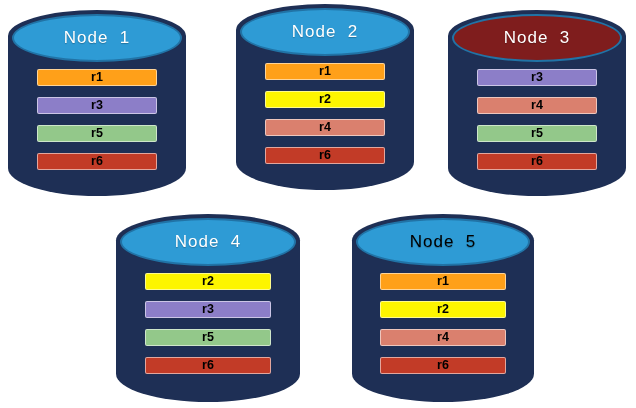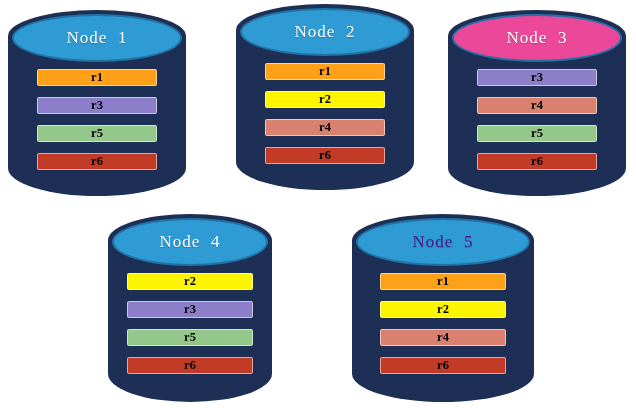--- a/index.html
+++ b/index.html
@@ -10,21 +10,20 @@
   }
   .canvas {
     position: relative;
     width: 636px;
     height: 408px;
     background: #ffffff;
     overflow: hidden;
   }
   .node {
     position: absolute;
-    font-family: Liberation Serif, serif;
   }
   .cyl-body {
     position: absolute;
     inset: 0;
     background: #1E2F55;
     border-radius: 50% 50% 50% 50% / 14% 14% 15% 15%;
   }
   .cyl-top {
     position: absolute;
     top: 4px;
@@ -69,21 +68,21 @@
   .bar-label {
     color: #000000;
     font-weight: bold;
     font-size: 12.5px;
     line-height: 1;
   }
   
   .pos-1 { left: 8px;   top: 10px;  width: 178px; height: 186px; }
   .pos-2 { left: 236px; top: 4px;  width: 178px; height: 186px; }
   .pos-3 { left: 448px; top: 10px;  width: 178px; height: 186px; }
-  .pos-4 { left: 108px; top: 214px; width: 164px; height: 188px; }
+  .pos-4 { left: 116px; top: 214px; width: 184px; height: 188px; }
   .pos-5 { left: 352px; top: 214px; width: 182px; height: 188px; }
   .pos-4 .bar, .pos-5 .bar { width: 126px; }
 </style>
 </head>
 <body>
 
 <div class="canvas">
 
 <div class="node pos-1">
     <div class="cyl-body" style="background: rgb(30, 47, 85);"></div>
@@ -120,21 +119,21 @@
         <div class="bar" style="background: rgb(218, 128, 110);">
     <span class="bar-label" style="color: rgb(0, 0, 0);">r4</span>
   </div>
         <div class="bar" style="background: rgb(194, 59, 39);">
     <span class="bar-label" style="color: rgb(0, 0, 0);">r6</span>
   </div>
       </div>
   </div>
     <div class="node pos-3">
     <div class="cyl-body" style="background: rgb(30, 47, 85);"></div>
-    <div class="cyl-top" style="background: #ec4899; border-color: rgb(33, 115, 166);">
+    <div class="cyl-top" style="background: #7f1d1d; border-color: rgb(33, 115, 166);">
       <span class="node-title" style="color: rgb(255, 255, 255);">Node  3</span>
     </div>
     <div class="bars">
         <div class="bar" style="background: rgb(140, 126, 200);">
     <span class="bar-label" style="color: rgb(0, 0, 0);">r3</span>
   </div>
         <div class="bar" style="background: rgb(218, 128, 110);">
     <span class="bar-label" style="color: rgb(0, 0, 0);">r4</span>
   </div>
         <div class="bar" style="background: rgb(147, 200, 138);">
@@ -161,21 +160,21 @@
     <span class="bar-label" style="color: rgb(0, 0, 0);">r5</span>
   </div>
         <div class="bar" style="background: rgb(194, 59, 39);">
     <span class="bar-label" style="color: rgb(0, 0, 0);">r6</span>
   </div>
       </div>
   </div>
     <div class="node pos-5">
     <div class="cyl-body" style="background: rgb(30, 47, 85);"></div>
     <div class="cyl-top" style="background: rgb(46, 155, 213); border-color: rgb(33, 115, 166);">
-      <span class="node-title" style="color: #4c1d95;">Node  5</span>
+      <span class="node-title" style="color: #000000;">Node  5</span>
     </div>
     <div class="bars">
         <div class="bar" style="background: rgb(255, 160, 25);">
     <span class="bar-label" style="color: rgb(0, 0, 0);">r1</span>
   </div>
         <div class="bar" style="background: rgb(253, 245, 0);">
     <span class="bar-label" style="color: rgb(0, 0, 0);">r2</span>
   </div>
         <div class="bar" style="background: rgb(218, 128, 110);">
     <span class="bar-label" style="color: rgb(0, 0, 0);">r4</span>

